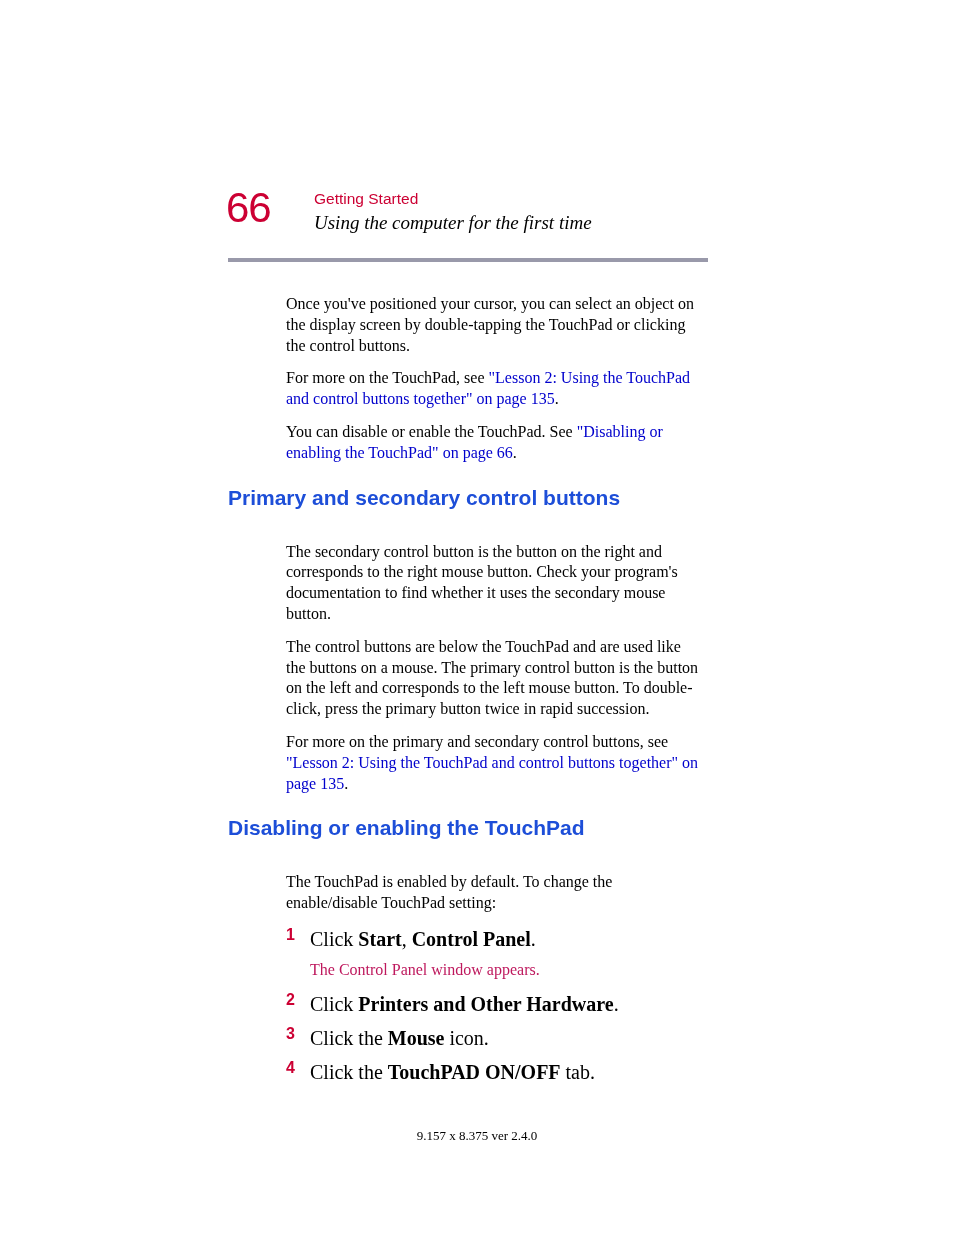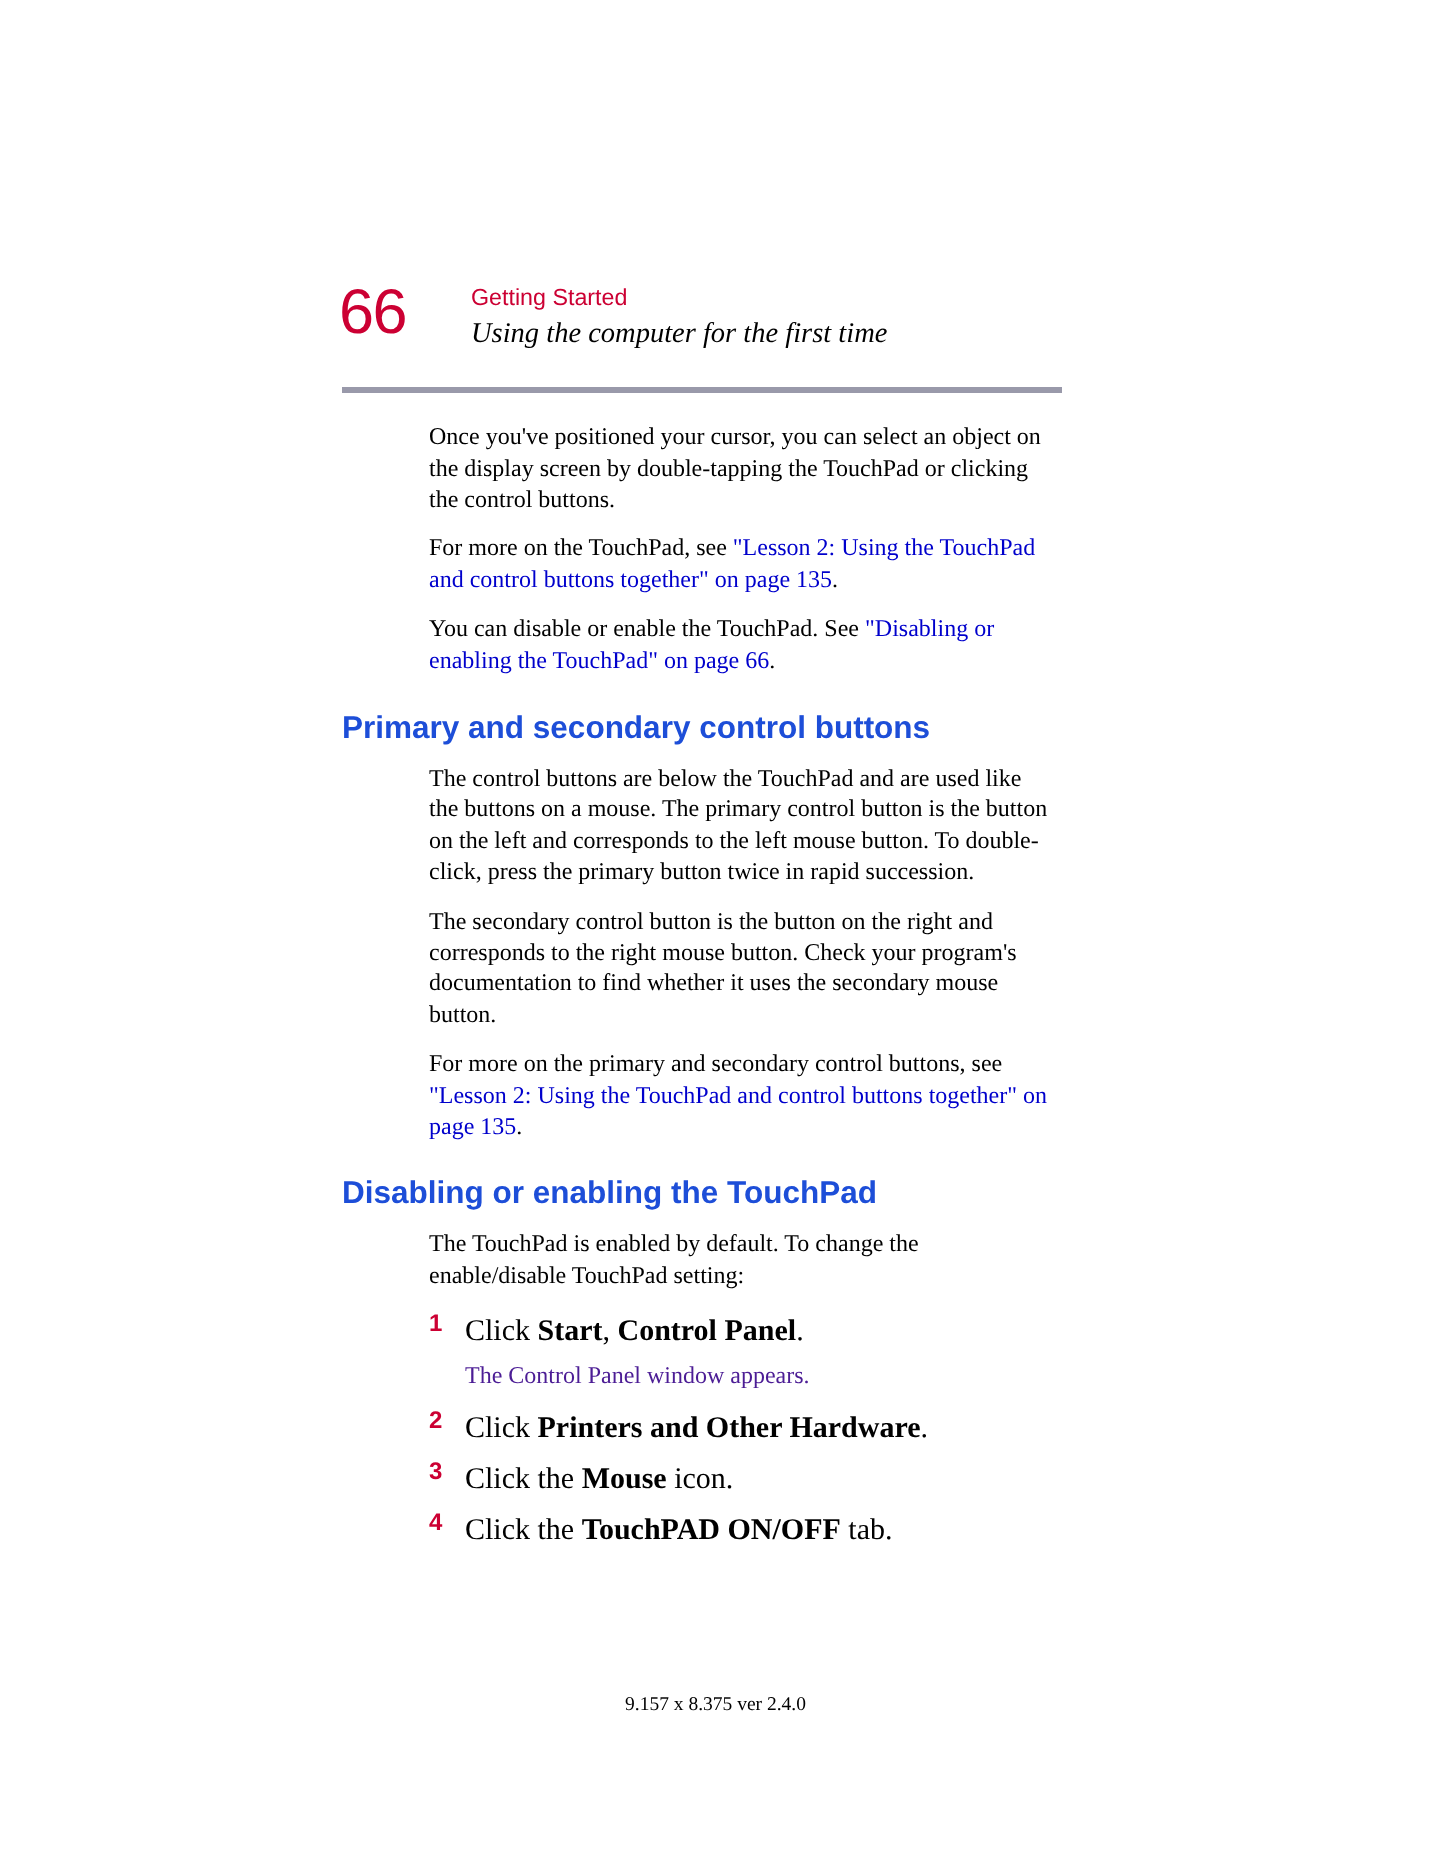--- a/index.html
+++ b/index.html
@@ -50,20 +50,21 @@
   .divider {
     margin-top: 24px;
     margin-bottom: 20px;
     height: 4px;
     background: #9999aa;
     width: 100%;
   }
   .body-content {
     margin-left: 58px;
     width: 416px;
+    margin-top: 32px;
   }
   .paragraph {
     font-size: 16px;
     line-height: 1.3;
     color: #000000;
     margin-bottom: 12px;
   }
   .link {
     color: #0000cc;
   }
@@ -99,21 +100,21 @@
     font-size: 20px;
     line-height: 1.3;
     color: #000000;
     flex: 1;
   }
   .step-sub {
     margin-left: 82px;
     width: 392px;
     font-size: 16px;
     line-height: 1.3;
-    color: #4c1d95;
+    color: #be185d;
     margin-bottom: 10px;
   }
   .bold { font-weight: 700; }
   .footer {
     position: absolute;
     left: 0;
     width: 954px;
     top: 1128px;
     text-align: center;
     font-size: 13px;
@@ -140,22 +141,22 @@
       <span>For more on the TouchPad, see </span><span class="link">"Lesson 2: Using the TouchPad and control buttons together" on page 135</span><span>.</span>
     </p>
     <p class="paragraph">
       <span>You can disable or enable the TouchPad. See </span><span class="link">"Disabling or enabling the TouchPad" on page 66</span><span>.</span>
     </p>
   </div>
 
   <h2 class="section-heading">Primary and secondary control buttons</h2>
 
   <div class="body-content">
+    <p class="paragraph">The secondary control button is the button on the right and corresponds to the right mouse button. Check your program's documentation to find whether it uses the secondary mouse button.</p>
     <p class="paragraph">The control buttons are below the TouchPad and are used like the buttons on a mouse. The primary control button is the button on the left and corresponds to the left mouse button. To double-click, press the primary button twice in rapid succession.</p>
-    <p class="paragraph">The secondary control button is the button on the right and corresponds to the right mouse button. Check your program's documentation to find whether it uses the secondary mouse button.</p>
     <p class="paragraph">
       <span>For more on the primary and secondary control buttons, see </span><span class="link">"Lesson 2: Using the TouchPad and control buttons together" on page 135</span><span>.</span>
     </p>
   </div>
 
   <h2 class="section-heading">Disabling or enabling the TouchPad</h2>
 
   <div class="body-content">
     <p class="paragraph">The TouchPad is enabled by default. To change the enable/disable TouchPad setting:</p>
   </div>

